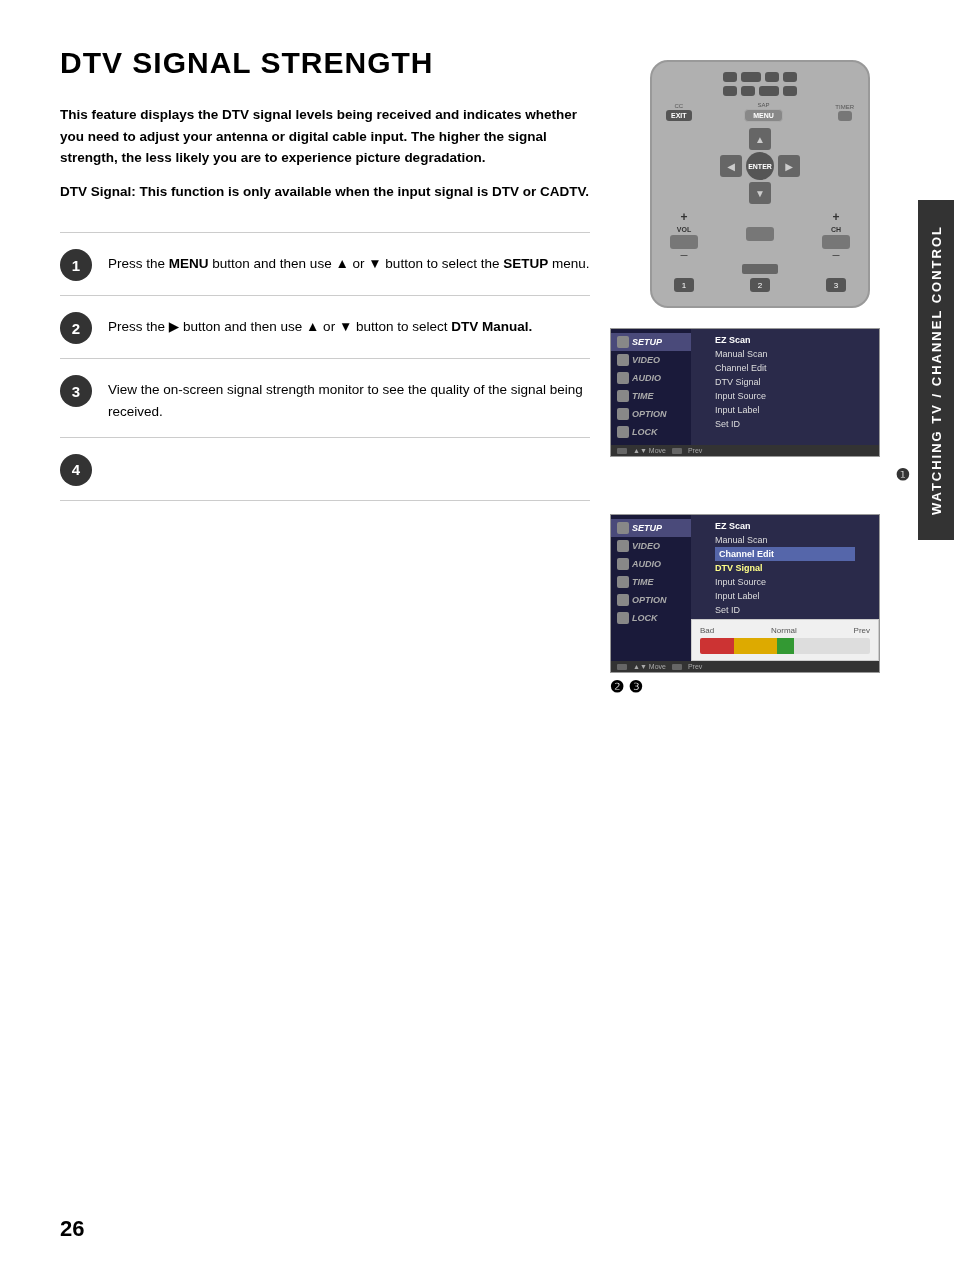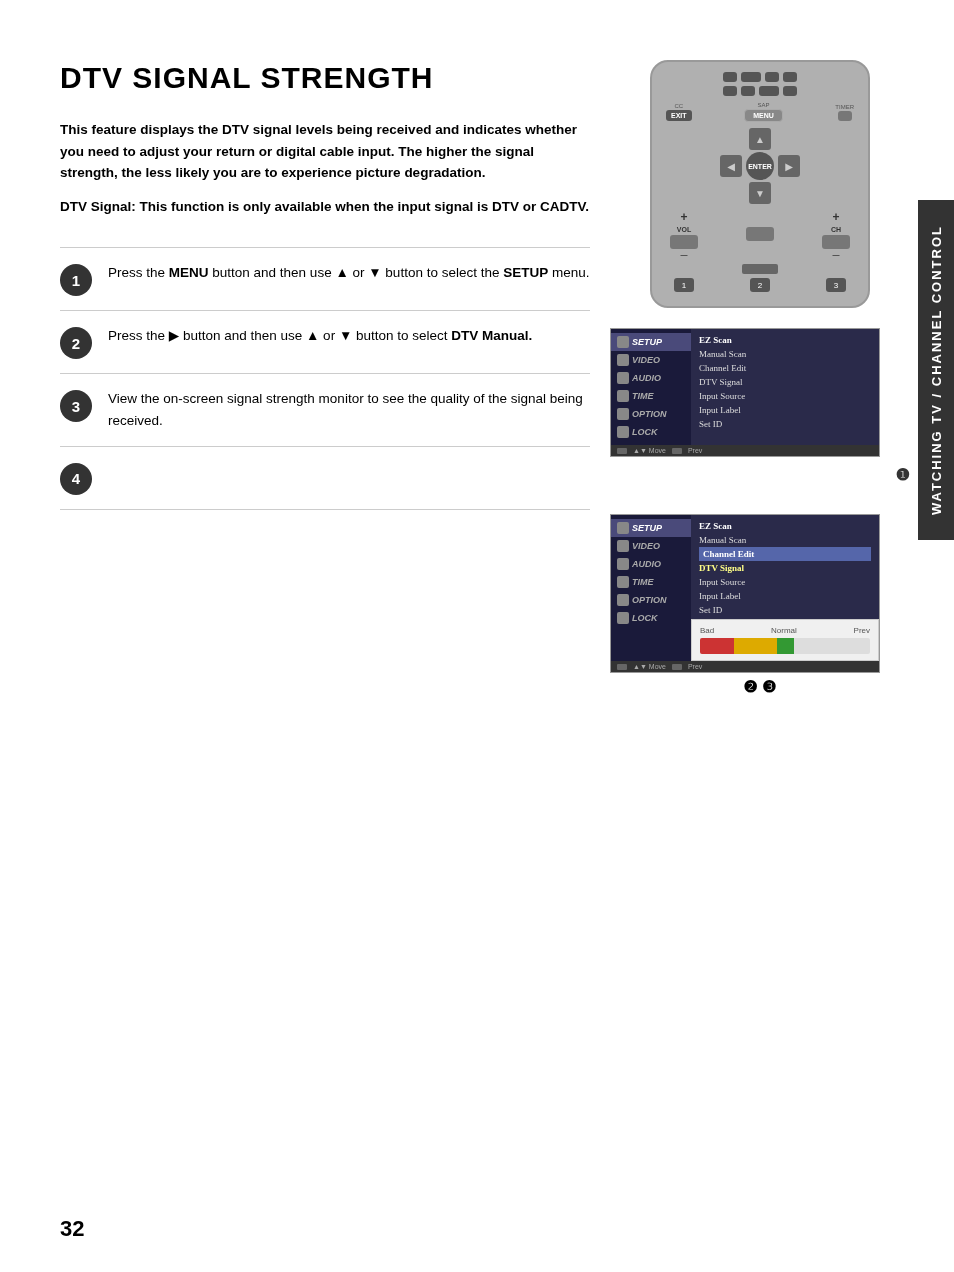--- a/index.html
+++ b/index.html
@@ -40,21 +40,21 @@
       position: absolute;
       bottom: 30px;
       left: 60px;
       font-size: 22px;
       font-weight: bold;
     }
 
     
     .main-content {
       position: absolute;
-      top: 61px;
+      top: 46px;
       left: 60px;
       width: 530px;
     }
 
     .page-title {
       font-size: 30px;
       font-weight: bold;
       letter-spacing: 1px;
       margin-bottom: 24px;
       text-transform: uppercase;
@@ -101,20 +101,21 @@
       align-items: center;
       justify-content: center;
       flex-shrink: 0;
       margin-right: 16px;
       margin-top: 2px;
     }
 
     .step-text {
       font-size: 13.5px;
       line-height: 1.6;
+      margin-top: 6px;
     }
 
     .step-text b {
       font-weight: bold;
     }
 
     
     .right-column {
       position: absolute;
       top: 60px;
@@ -315,22 +316,21 @@
       width: 12px;
       height: 12px;
       background: #888;
       border-radius: 2px;
       flex-shrink: 0;
     }
 
     .menu-right-panel {
       flex: 1;
       background: #2a2a4a;
-      padding: 4px 8px;
-      font-family: Liberation Serif, serif;
+      padding: 4px 24px;
     }
 
     .menu-right-item {
       font-size: 9px;
       color: #ddd;
       padding: 2px 0;
     }
 
     .menu-right-item.highlighted {
       color: #fff;
@@ -426,26 +426,26 @@
       position: relative;
     }
   </style>
 </head>
 <body>
 
 <div class="side-tab">
   <span class="side-tab-text">WATCHING TV / CHANNEL CONTROL</span>
 </div>
 
-<div class="page-number">32</div>
+<div class="page-number">26</div>
 
 <div class="main-content">
   <h1 class="page-title">DTV SIGNAL STRENGTH</h1>
 
-  <p class="intro-text">This feature displays the DTV signal levels being received and indicates whether you need to adjust your return or digital cable input. The higher the signal strength, the less likely you are to experience picture degradation.</p>
+  <p class="intro-text">This feature displays the DTV signal levels being received and indicates whether you need to adjust your antenna or digital cable input. The higher the signal strength, the less likely you are to experience picture degradation.</p>
   <p class="note-text">DTV Signal: This function is only available when the input signal is DTV or CADTV.</p>
 
   <div class="steps-container">
 
     <div class="step-row">
       <div class="step-number">1</div>
       <div class="step-text">
         Press the <b>MENU</b> button and then use ▲ or ▼ button to select the <b>SETUP</b> menu.
       </div>
     </div>
@@ -651,18 +651,18 @@
           </div>
         </div>
       </div>
       <div class="menu-bottom-bar">
         <div class="menu-bottom-icon"></div>
         <span class="menu-bottom-text">▲▼ Move</span>
         <div class="menu-bottom-icon"></div>
         <span class="menu-bottom-text">Prev</span>
       </div>
     </div>
-    <div style="display:flex; justify-content:center; margin-top:4px;">
+    <div style="display:flex; justify-content:flex-start; margin-top:4px;">
       <span style="font-size:16px; font-weight:bold;">❷ ❸</span>
     </div>
   </div>
 
 </div>
 
 </body></html>

